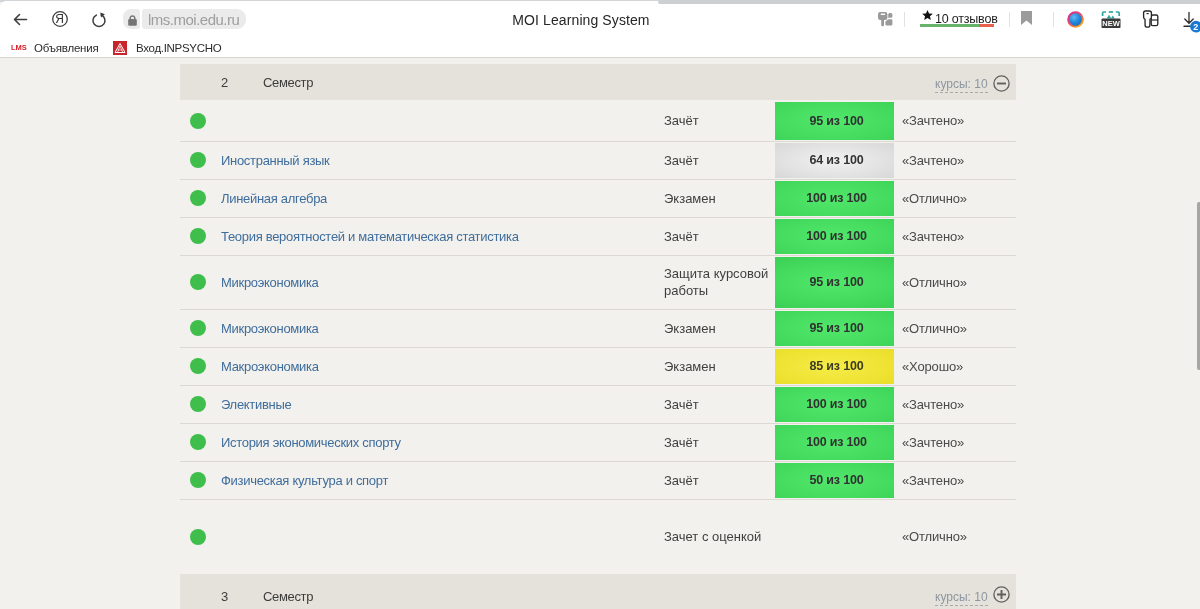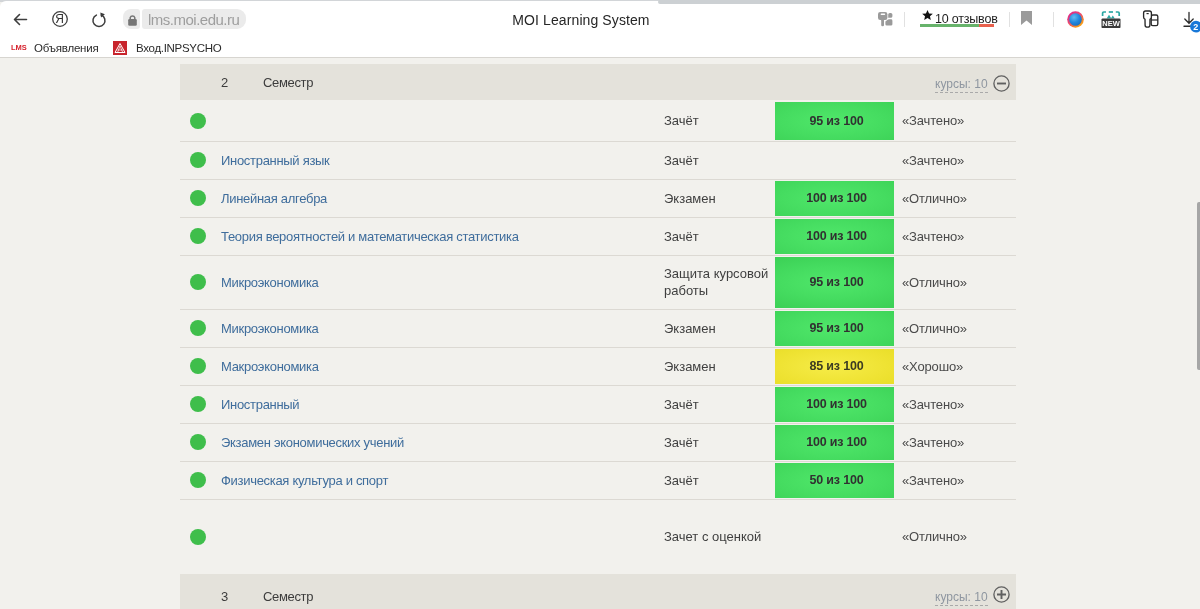--- a/index.html
+++ b/index.html
@@ -158,20 +158,21 @@
   </div>
 
   <div class="abs dot" style="top:112.5px"></div>
   <div class="abs ctype vc" style="top:100px;height:41px">Зачёт</div>
   <div class="abs badge vc bgreen" style="top:101.5px;height:38px;justify-content:center">95 из 100</div>
   <div class="abs grade vc" style="top:100px;height:41px">«Зачтено»</div>
   <div class="abs rowline" style="top:140.5px"></div>
   <div class="abs dot" style="top:152.0px"></div>
   <div class="abs cname vc" style="top:141px;height:38px">Иностранный язык</div>
   <div class="abs ctype vc" style="top:141px;height:38px">Зачёт</div>
+  <div class="abs badge vc bgrey" style="top:142.5px;height:35px;justify-content:center">64 из 100</div>
   <div class="abs grade vc" style="top:141px;height:38px">«Зачтено»</div>
   <div class="abs rowline" style="top:178.5px"></div>
   <div class="abs dot" style="top:190.0px"></div>
   <div class="abs cname vc" style="top:179px;height:38px">Линейная алгебра</div>
   <div class="abs ctype vc" style="top:179px;height:38px">Экзамен</div>
   <div class="abs badge vc bgreen" style="top:180.5px;height:35px;justify-content:center">100 из 100</div>
   <div class="abs grade vc" style="top:179px;height:38px">«Отлично»</div>
   <div class="abs rowline" style="top:216.5px"></div>
   <div class="abs dot" style="top:228.0px"></div>
   <div class="abs cname vc" style="top:217px;height:38px">Теория вероятностей и математическая статистика</div>
@@ -191,27 +192,27 @@
   <div class="abs badge vc bgreen" style="top:310.5px;height:35px;justify-content:center">95 из 100</div>
   <div class="abs grade vc" style="top:309px;height:38px">«Отлично»</div>
   <div class="abs rowline" style="top:346.5px"></div>
   <div class="abs dot" style="top:358.0px"></div>
   <div class="abs cname vc" style="top:347px;height:38px">Макроэкономика</div>
   <div class="abs ctype vc" style="top:347px;height:38px">Экзамен</div>
   <div class="abs badge vc byellow" style="top:348.5px;height:35px;justify-content:center">85 из 100</div>
   <div class="abs grade vc" style="top:347px;height:38px">«Хорошо»</div>
   <div class="abs rowline" style="top:384.5px"></div>
   <div class="abs dot" style="top:396.0px"></div>
-  <div class="abs cname vc" style="top:385px;height:38px">Иностранный</div>
+  <div class="abs cname vc" style="top:385px;height:38px">Элективные</div>
   <div class="abs ctype vc" style="top:385px;height:38px">Зачёт</div>
   <div class="abs badge vc bgreen" style="top:386.5px;height:35px;justify-content:center">100 из 100</div>
   <div class="abs grade vc" style="top:385px;height:38px">«Зачтено»</div>
   <div class="abs rowline" style="top:422.5px"></div>
   <div class="abs dot" style="top:434.0px"></div>
-  <div class="abs cname vc" style="top:423px;height:38px">Экзамен экономических учений</div>
+  <div class="abs cname vc" style="top:423px;height:38px">История экономических спорту</div>
   <div class="abs ctype vc" style="top:423px;height:38px">Зачёт</div>
   <div class="abs badge vc bgreen" style="top:424.5px;height:35px;justify-content:center">100 из 100</div>
   <div class="abs grade vc" style="top:423px;height:38px">«Зачтено»</div>
   <div class="abs rowline" style="top:460.5px"></div>
   <div class="abs dot" style="top:472.0px"></div>
   <div class="abs cname vc" style="top:461px;height:38px">Физическая культура и спорт</div>
   <div class="abs ctype vc" style="top:461px;height:38px">Зачёт</div>
   <div class="abs badge vc bgreen" style="top:462.5px;height:35px;justify-content:center">50 из 100</div>
   <div class="abs grade vc" style="top:461px;height:38px">«Зачтено»</div>
   <div class="abs rowline" style="top:498.5px"></div>

